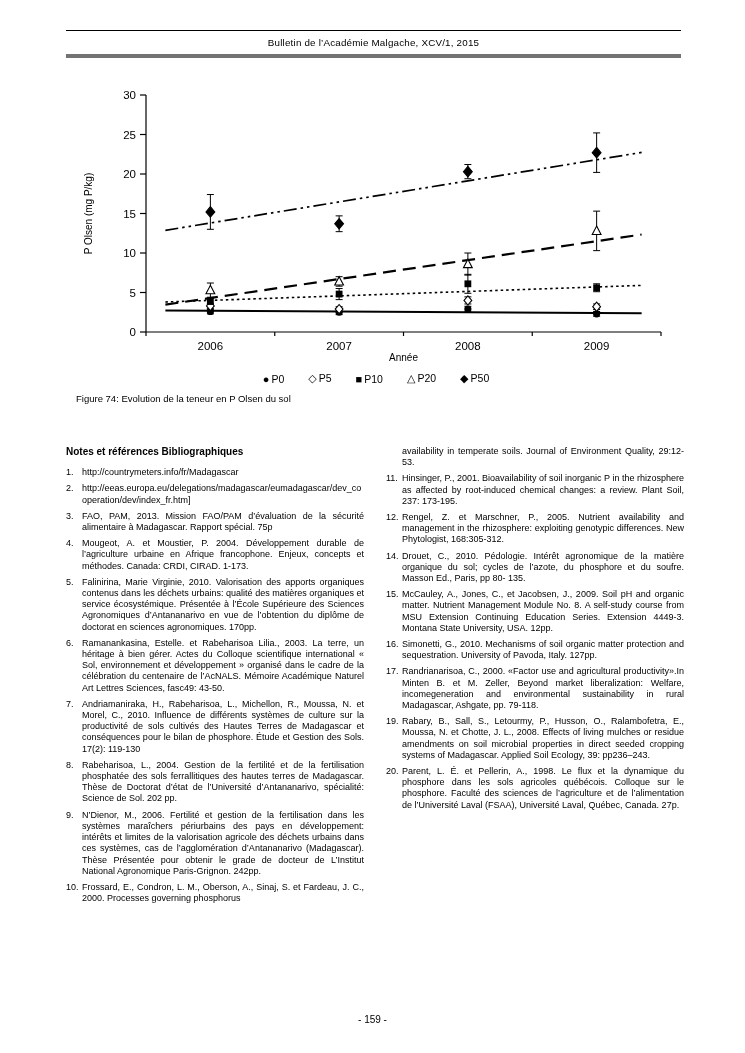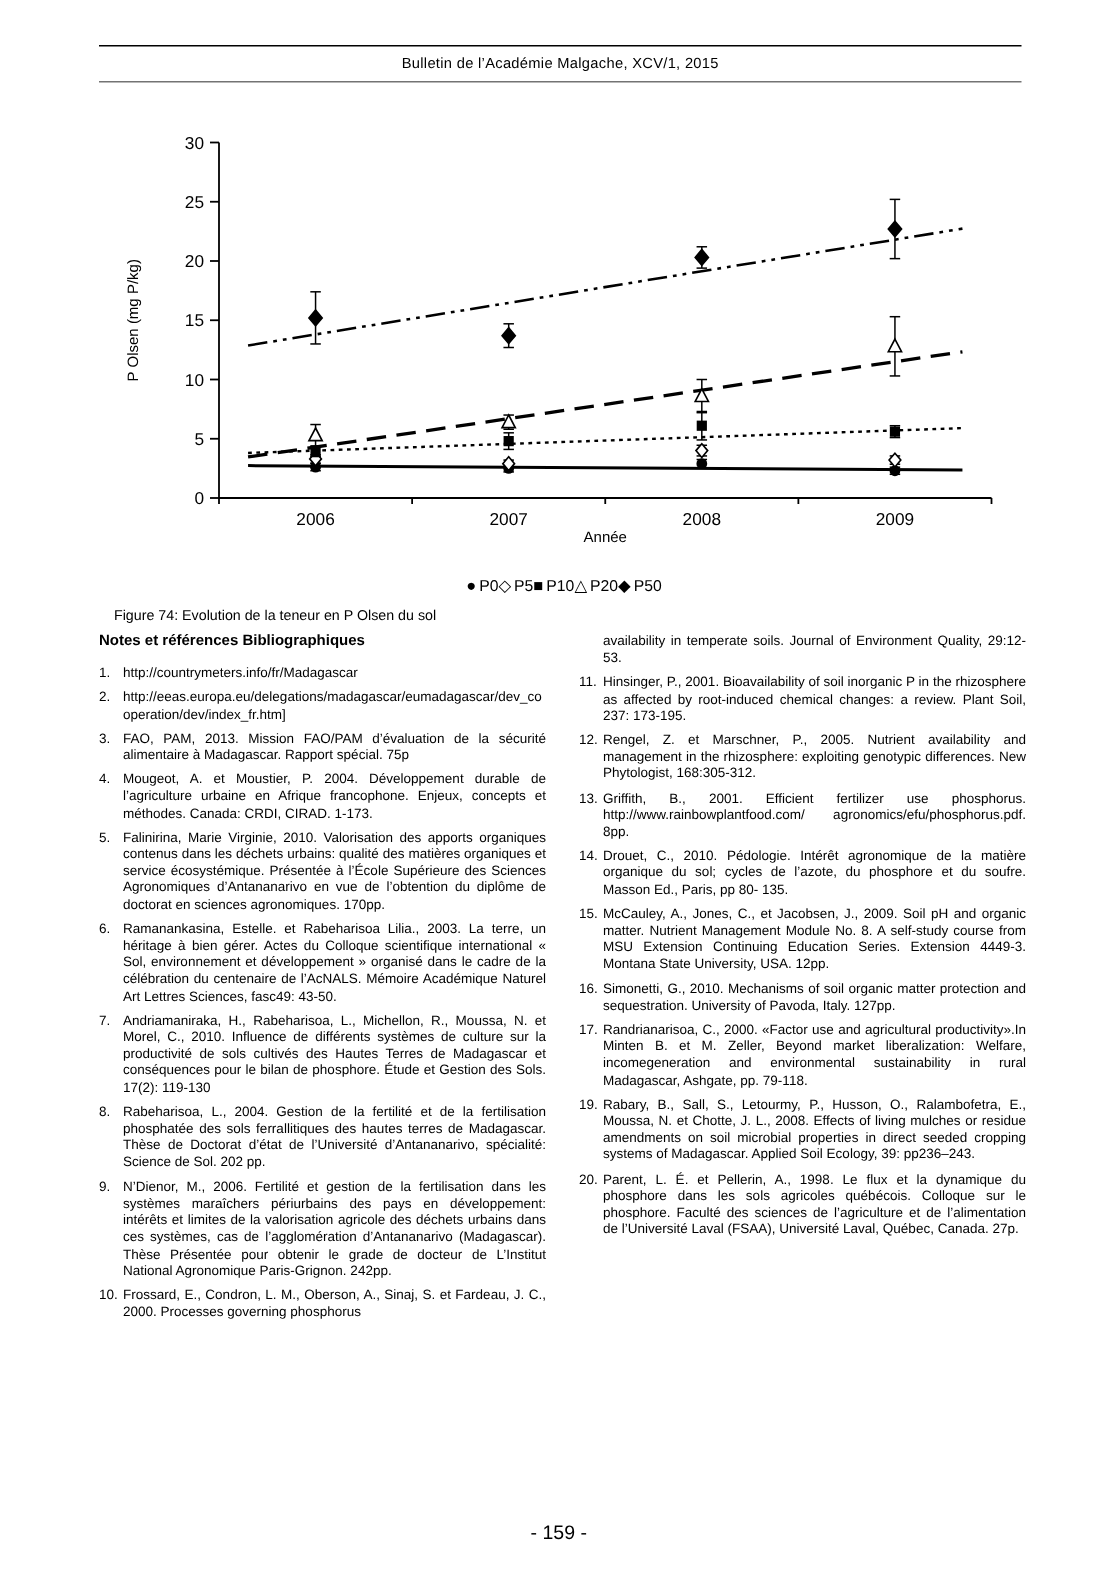--- a/index.html
+++ b/index.html
@@ -16,67 +16,68 @@
     height: 1053px;
     background: #ffffff;
     overflow: hidden;
   }
   .header {
     position: absolute;
     top: 30px;
     left: 66px;
     width: 615px;
     border-top: 1px solid #000;
-    border-bottom: 1px solid #737373;
+    border-bottom: 4px solid #737373;
     padding: 6px 0 6px;
     text-align: center;
   }
   .header-title { font-size: 9.8px; letter-spacing: 0.2px; }
 
   .chart-wrap {
     position: absolute;
     top: 80px;
     left: 76px;
     width: 600px;
   }
   #chart-svg { display: block; }
   #chart-svg text { font-family: "Liberation Sans", sans-serif; }
   .chart-legend {
     display: flex;
     justify-content: center;
     align-items: center;
-    margin-top: 12px;
+    gap: 24px;
+    margin-top: 0px;
     font-size: 10.5px;
   }
   .legend-glyph { margin-right: 2px; font-size: 11px; }
   .chart-caption { text-align: left; font-size: 9.5px; margin-top: 8px; }
 
   .refs {
     position: absolute;
-    top: 422px;
+    top: 446px;
     left: 66px;
     width: 618px;
     display: flex;
     gap: 22px;
     font-size: 9px;
     line-height: 11.2px;
   }
   .refs-col { flex: 1; min-width: 0; }
   .refs-title { font-size: 10px; font-weight: bold; margin-bottom: 10px; white-space: nowrap; }
   .ref-item { display: flex; margin-bottom: 5px; }
   .ref-num { flex: 0 0 16px; }
   .ref-text { flex: 1; text-align: justify; overflow-wrap: anywhere; }
 
   .footer {
     position: absolute;
     top: 1014px;
     left: 0;
     width: 100%;
     text-align: center;
-    font-size: 13px;
+    font-size: 10px;
   }
 </style>
 </head>
 <body>
 
 <div class="page">
 
   <div class="header">
     <div class="header-title">Bulletin de l’Académie Malgache, XCV/1, 2015</div>
   </div>
@@ -311,24 +312,20 @@
           </div>
           <div class="ref-item">
             <span class="ref-num">11.</span>
             <span class="ref-text">Hinsinger, P., 2001. Bioavailability of soil inorganic P in the rhizosphere as affected by root-induced chemical changes: a review. Plant Soil, 237: 173-195.</span>
           </div>
           <div class="ref-item">
             <span class="ref-num">12.</span>
             <span class="ref-text">Rengel, Z. et Marschner, P., 2005. Nutrient availability and management in the rhizosphere: exploiting genotypic differences. New Phytologist, 168:305-312.</span>
           </div>
           <div class="ref-item">
-            <span class="ref-num">13.</span>
-            <span class="ref-text">Griffith, B., 2001. Efficient fertilizer use phosphorus. http://www.rainbowplantfood.com/ agronomics/efu/phosphorus.pdf. 8pp.</span>
-          </div>
-          <div class="ref-item">
             <span class="ref-num">14.</span>
             <span class="ref-text">Drouet, C., 2010. Pédologie. Intérêt agronomique de la matière organique du sol; cycles de l’azote, du phosphore et du soufre. Masson Ed., Paris, pp 80- 135.</span>
           </div>
           <div class="ref-item">
             <span class="ref-num">15.</span>
             <span class="ref-text">McCauley, A., Jones, C., et Jacobsen, J., 2009. Soil pH and organic matter. Nutrient Management Module No. 8. A self-study course from MSU Extension Continuing Education Series. Extension 4449-3. Montana State University, USA. 12pp.</span>
           </div>
           <div class="ref-item">
             <span class="ref-num">16.</span>
             <span class="ref-text">Simonetti, G., 2010. Mechanisms of soil organic matter protection and sequestration. University of Pavoda, Italy. 127pp.</span>

